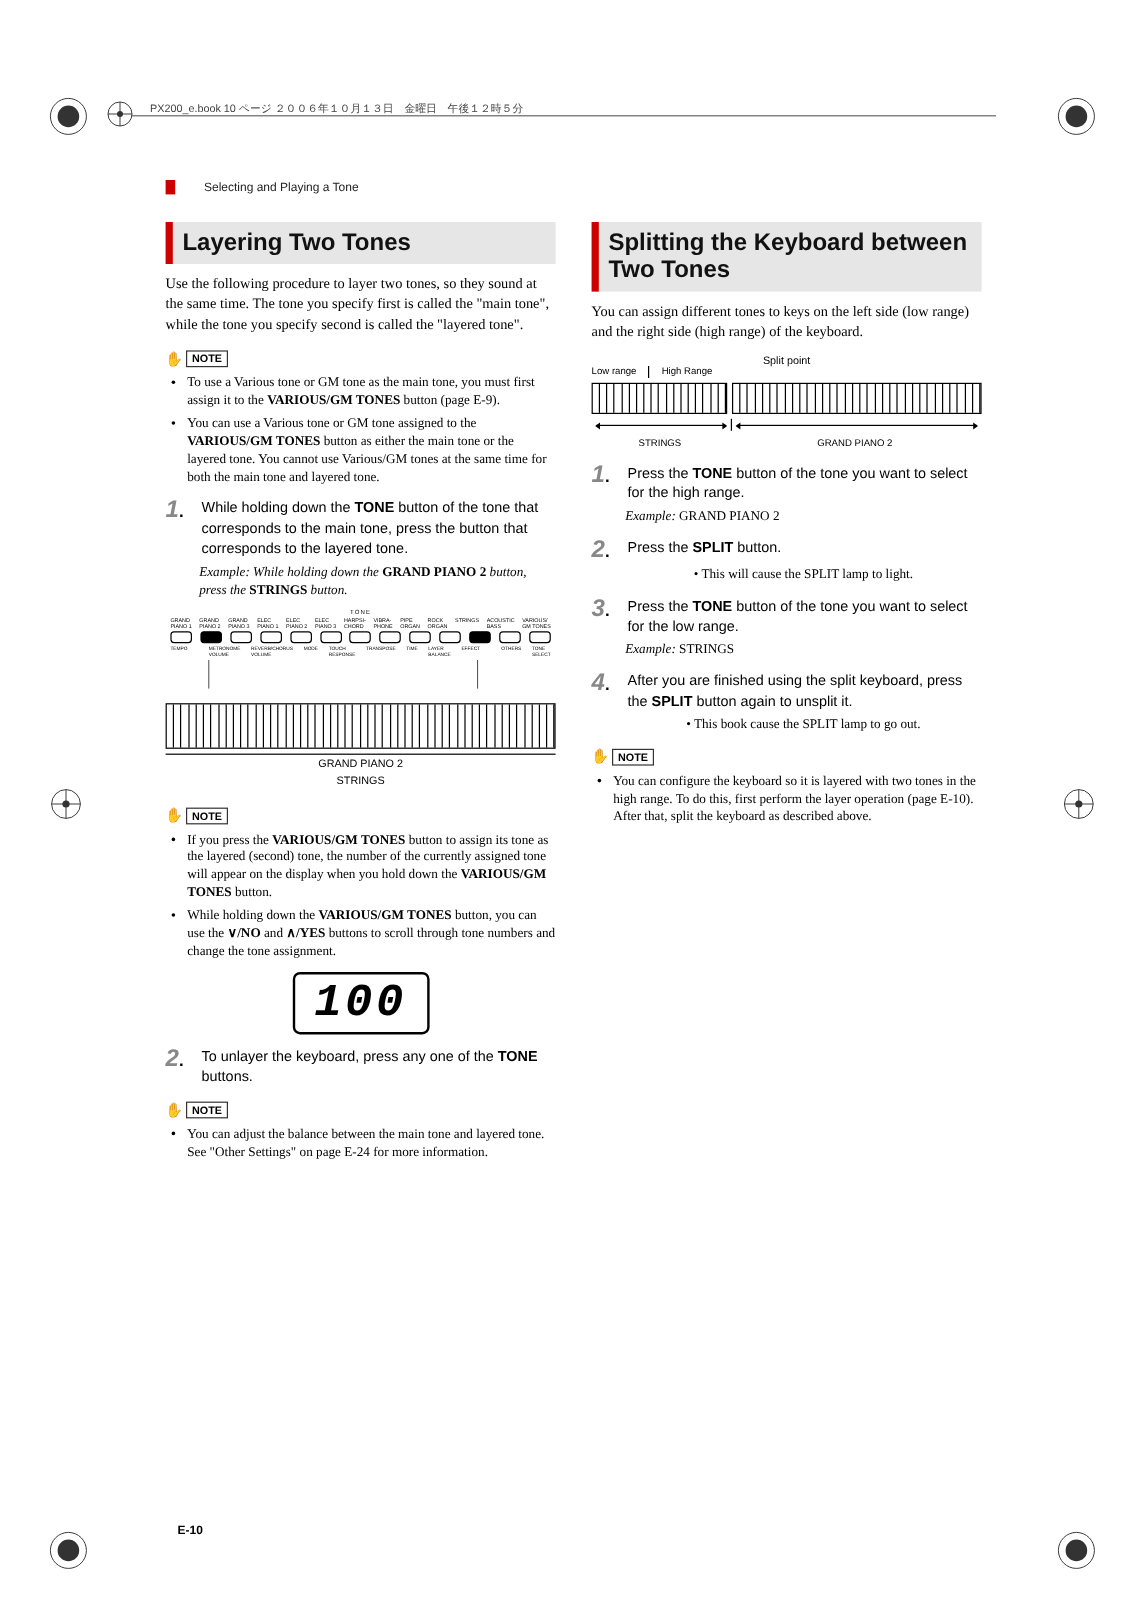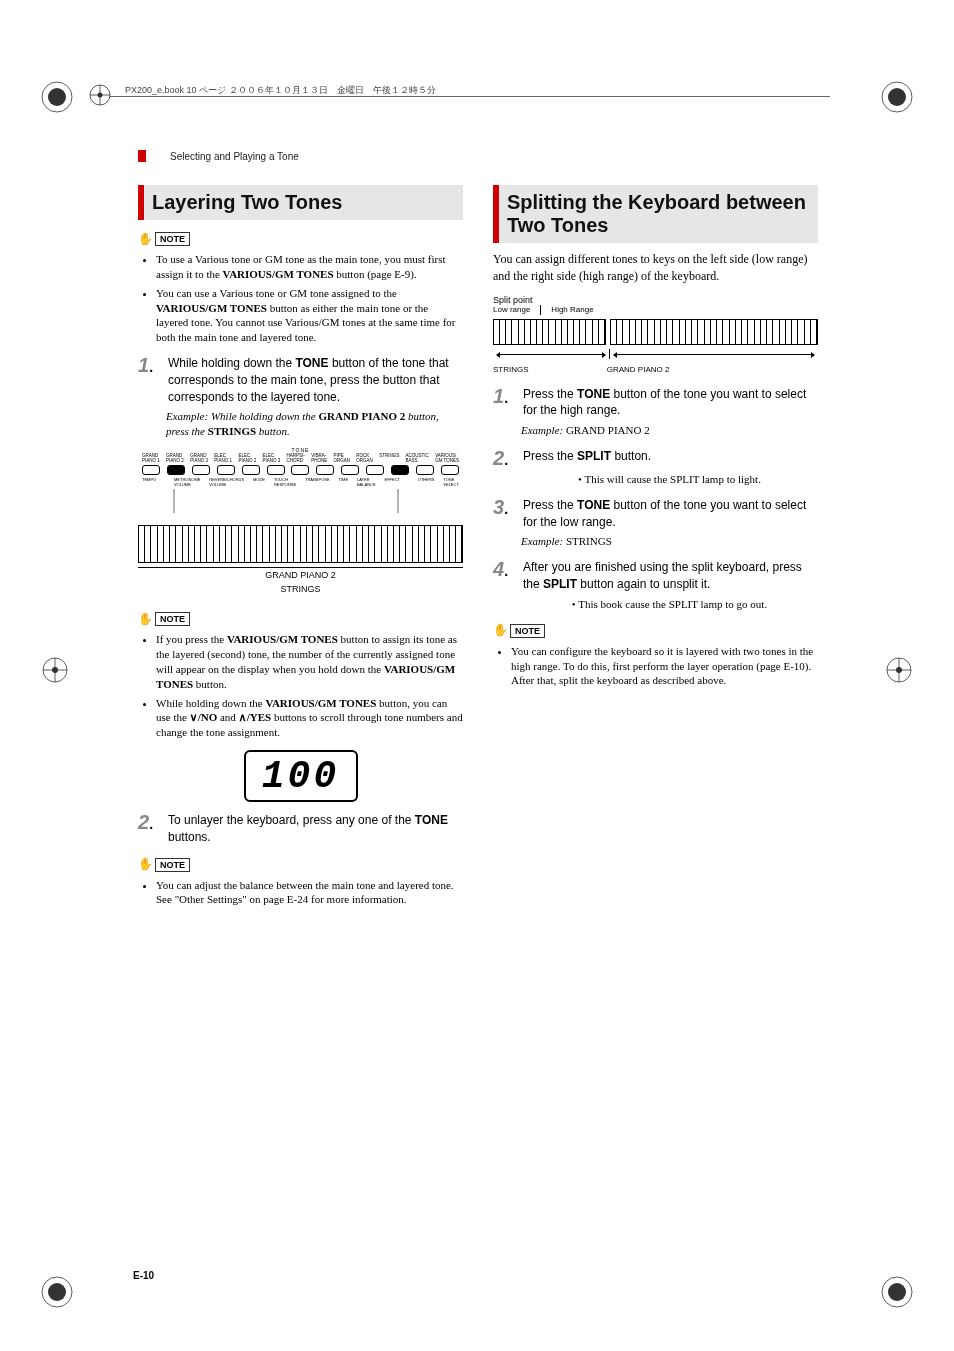--- a/index.html
+++ b/index.html
@@ -229,28 +229,28 @@
     font-family: 'Courier New', monospace;
     font-size: 38px;
     font-weight: bold;
     letter-spacing: 3px;
     font-style: italic;
     text-align: center;
   }
   .footer-page {
     position: absolute;
     bottom: 70px;
-    left: 133px;
+    left: 148px;
     font-family: Arial, sans-serif;
     font-size: 10px;
     font-weight: bold;
   }
   .split-fig {
     margin: 8px 0 12px 0;
-    text-align: left;
+    text-align: center;
     font-family: Arial, sans-serif;
     font-size: 9px;
   }
   .split-fig .kbd-split-wrap {
     display: flex;
     gap: 4px;
     margin: 4px 0;
     position: relative;
   }
   .split-fig .kbd-split {
@@ -361,20 +361,21 @@
   <div class="header-line"></div>
   <div class="header-text">PX200_e.book  10 ページ  ２００６年１０月１３日　金曜日　午後１２時５分</div>
 
   <div class="breadcrumb-block"></div>
   <div class="breadcrumb">Selecting and Playing a Tone</div>
 
   <div class="content">
 
     <div class="col">
       <h2 class="section">Layering Two Tones</h2>
+      <p class="intro">Use the following procedure to layer two tones, so they sound at the same time. The tone you specify first is called the "main tone", while the tone you specify second is called the "layered tone".</p>
 
       <div class="note-wrap">
         <span class="hand-icon">✋</span>
         <span class="note-label">NOTE</span>
       </div>
       <ul class="note-list">
         <li>To use a Various tone or GM tone as the main tone, you must first assign it to the <b>VARIOUS/GM TONES</b> button (page E-9).</li>
         <li>You can use a Various tone or GM tone assigned to the <b>VARIOUS/GM TONES</b> button as either the main tone or the layered tone. You cannot use Various/GM tones at the same time for both the main tone and layered tone.</li>
       </ul>
 

